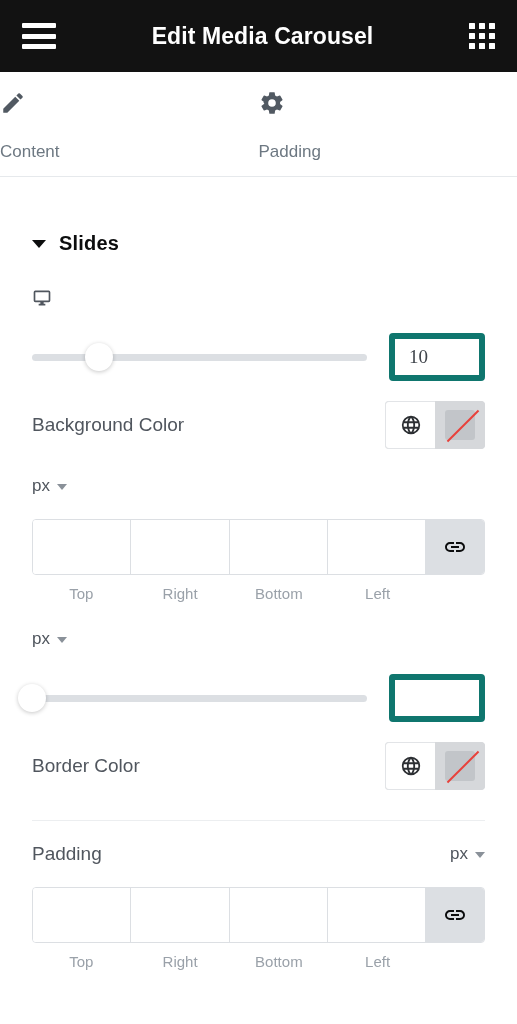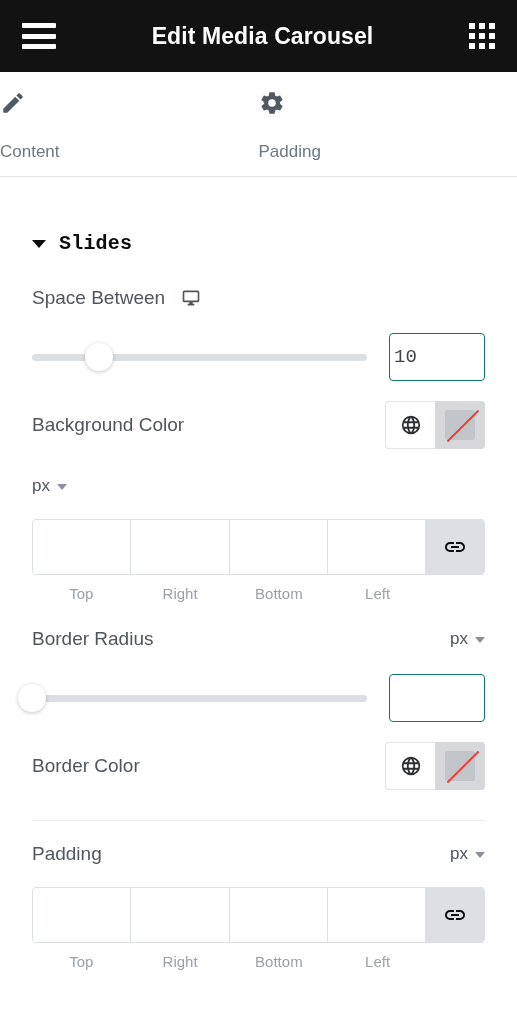--- a/index.html
+++ b/index.html
@@ -131,21 +131,20 @@
     width: 0; height: 0;
     border-left: 7px solid transparent;
     border-right: 7px solid transparent;
     border-top: 8px solid #0c0d0e;
   }
   .section-title {
     font-size: 20px;
     font-weight: bold;
     color: #0c0d0e;
     letter-spacing: 0.2px;
-    font-family: Liberation Mono, monospace;
   }
 
   .control { padding: 16px 0 4px; }
 
   .ctl-row {
     display: flex;
     align-items: center;
     justify-content: space-between;
     min-height: 34px;
   }
@@ -203,27 +202,27 @@
     width: 28px;
     height: 28px;
     border-radius: 50%;
     background: #ffffff;
     box-shadow: 0 1px 4px rgba(0,0,0,0.22);
     transform: translateX(-50%);
   }
   .num-input {
     width: 96px;
     height: 48px;
-    border: 1px solid #0f766e;
+    border: 6px solid #0f766e;
     border-radius: 4px;
     background: #ffffff;
     font-size: 19px;
     color: #3f444b;
-    padding: 0 4px;
-    font-family: Liberation Mono, monospace;
+    padding: 0 14px;
+    font-family: Liberation Serif, serif;
     outline: none;
   }
 
   
   .color-ctl {
     display: flex;
     align-items: stretch;
     border-radius: 4px;
     overflow: hidden;
     height: 48px;
@@ -371,21 +370,20 @@
   <div class="panel">
 
     <div class="section-header">
       <span class="caret"></span>
       <span class="section-title">Slides</span>
     </div>
 
     <div class="control">
       <div class="ctl-row">
         <span class="ctl-label">
-          <span>Space Between</span>
           <span class="device-ico">
             <svg width="20" height="20" viewBox="0 0 24 24">
               <path d="M20 3H4a2 2 0 0 0-2 2v10a2 2 0 0 0 2 2h6v2H8v2h8v-2h-2v-2h6a2 2 0 0 0 2-2V5a2 2 0 0 0-2-2zm0 12H4V5h16v10z"></path>
             </svg>
           </span>
         </span>
       </div>
       <div class="slider-row">
         <div class="slider">
           <div class="track"></div>
@@ -432,21 +430,20 @@
       <div class="dim-labels">
         <span>Top</span>
         <span>Right</span>
         <span>Bottom</span>
         <span>Left</span>
       </div>
     </div>
 
     <div class="control">
       <div class="ctl-row">
-        <span class="ctl-label">Border Radius</span>
         <span class="unit">
           <span>px</span>
           <span class="chev"></span>
         </span>
       </div>
       <div class="slider-row">
         <div class="slider">
           <div class="track"></div>
           <div class="thumb" id="br-thumb" style="left: 0%;"></div>
         </div>

